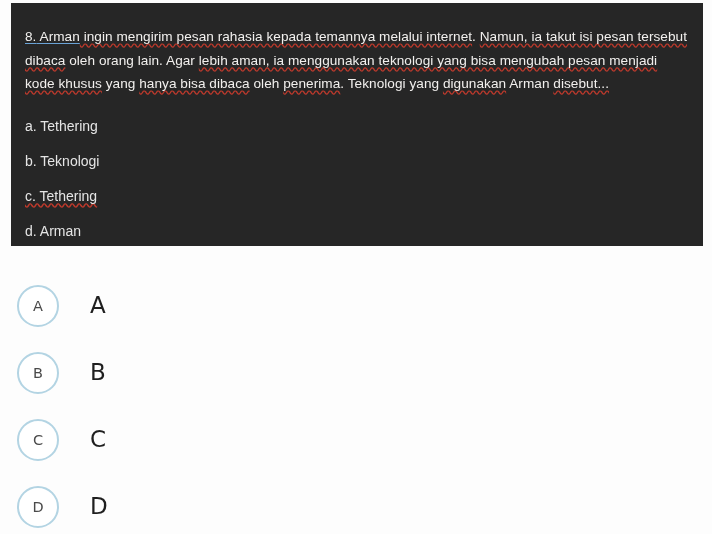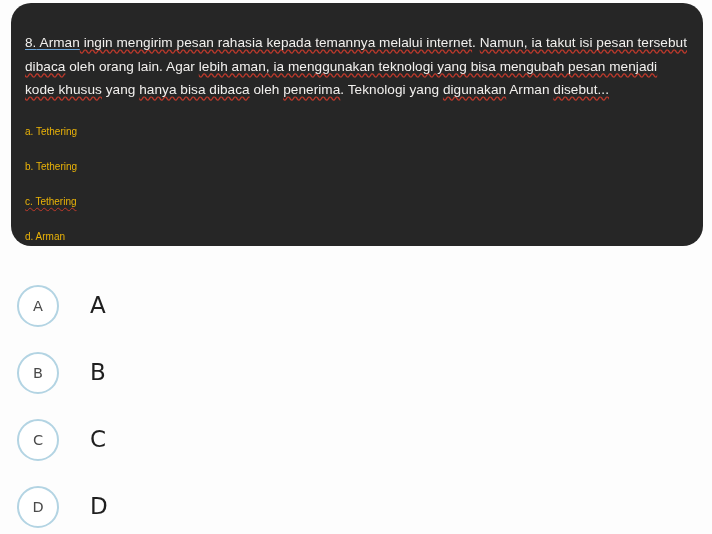--- a/index.html
+++ b/index.html
@@ -17,22 +17,21 @@
 
   
   #question-card {
     position: absolute;
     left: 11px;
     top: 3px;
     width: 692px;
     height: 243px;
     background: #262626;
     box-sizing: border-box;
-    padding: 28px 14px 0 14px;
-    border-radius: 20px;
+    padding: 22px 14px 0 14px;
   }
 
   #question-body {
     color: #f2f0ee;
     font-size: 13.6px;
     line-height: 23.5px;
     letter-spacing: 0.05px;
     margin: 0;
     padding: 0;
     white-space: normal;
@@ -52,22 +51,22 @@
     text-underline-offset: 2px;
     -webkit-text-decoration: underline solid #6ba3d6;
   }
 
   #option-list {
     list-style: none;
     margin: 0;
     padding: 0;
   }
   #option-list li {
-    color: #eab308;
-    font-size: 10px;
+    color: #e5e5e5;
+    font-size: 14px;
     line-height: 16px;
     margin-top: 19px;
   }
   #option-list li:first-child { margin-top: 22px; }
 
   
   #choice-list {
     position: absolute;
     left: 0;
     top: 272px;
@@ -102,21 +101,21 @@
     line-height: 1;
   }
 </style>
 </head>
 <body>
 
 <div id="question-card">
   <p id="question-body"><span class="gr">8.</span><span class="gr"> Arman</span><span class="sp"> ingin mengirim pesan rahasia kepada temannya melalui internet</span><span>. </span><span class="sp">Namun, ia takut isi pesan tersebut dibaca</span><span> oleh orang lain. Agar </span><span class="sp">lebih aman, ia menggunakan teknologi yang bisa mengubah pesan menjadi kode khusus</span><span> yang </span><span class="sp">hanya bisa dibaca</span><span> oleh </span><span class="sp">penerima</span><span>. Teknologi yang </span><span class="sp">digunakan</span><span> Arman </span><span class="sp">disebut...</span></p>
   <ul id="option-list">
       <li><span>a. Tethering</span></li>
-      <li><span>b. Tethering</span></li>
+      <li><span>b. Teknologi</span></li>
       <li><span class="sp">c. Tethering</span></li>
       <li><span>d. Arman</span></li>
     </ul>
 </div>
 
 <div id="choice-list">
     <div class="choice-row">
       <div class="choice-bubble">A</div>
       <div class="choice-label">A</div>
     </div>

